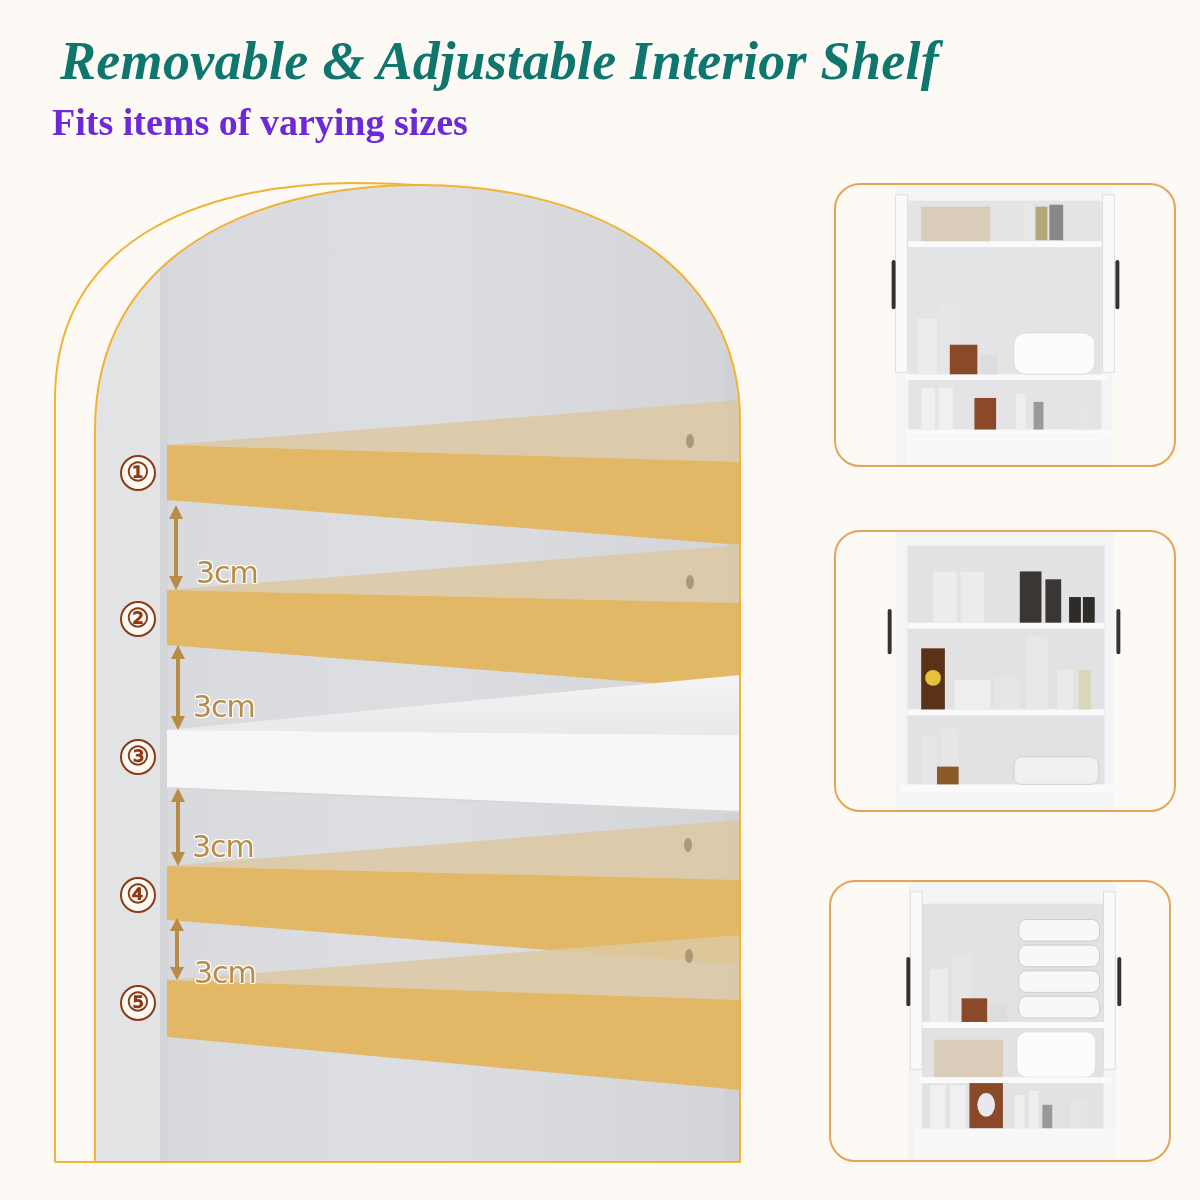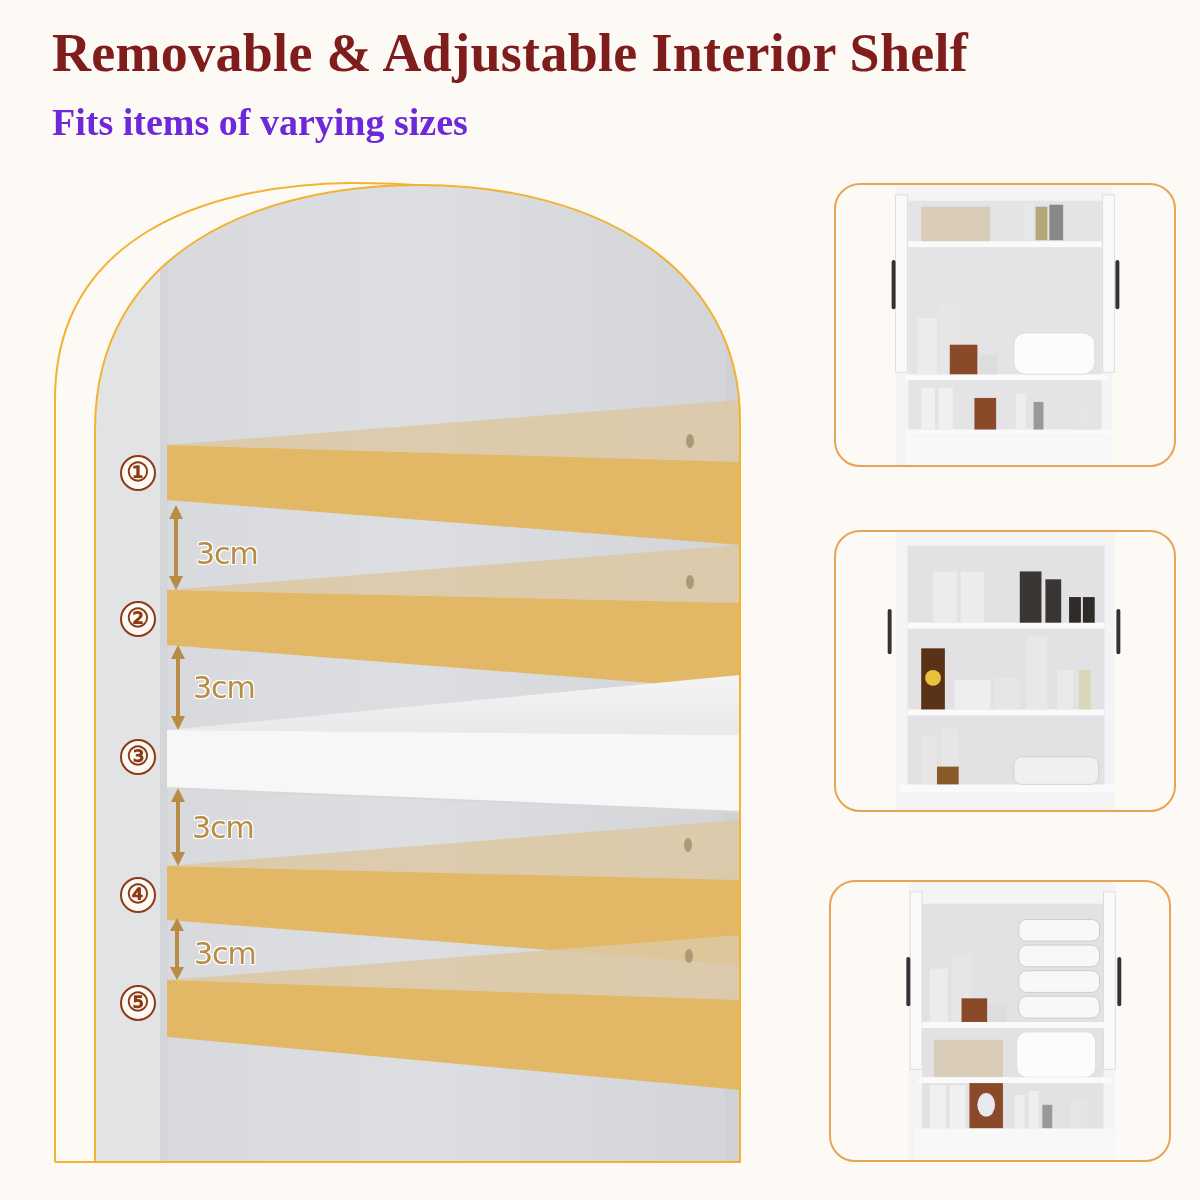--- a/index.html
+++ b/index.html
@@ -2,42 +2,43 @@
 <html><head>
 <meta charset="utf-8">
 <style>
   html, body { margin: 0; padding: 0; }
   body {
     width: 1200px; height: 1200px; position: relative; overflow: hidden;
     background: #fdfaf6;
     font-family: "DejaVu Serif", "Liberation Serif", serif;
   }
   .title {
-    position: absolute; left: 52px; top: 22px; margin: 0;
+    position: absolute; left: 52px; top: 22px; margin: 8px;
     font-family: "Liberation Serif", "DejaVu Serif", serif;
     font-weight: bold; font-size: 54px; letter-spacing: 0.3px;
-    color: #7f1d1d; white-space: nowrap;
+    color: #0f766e; white-space: nowrap; font-style: italic;
   }
   .subtitle {
     position: absolute; left: 52px; top: 100px; margin: 0;
     font-family: "Liberation Serif", "DejaVu Serif", serif;
     font-weight: bold; font-size: 38px; color: #6d28d9; white-space: nowrap;
   }
   .main-illustration { position: absolute; left: 0; top: 160px; width: 800px; height: 1040px; }
   .main-illustration svg { display: block; }
   .marker {
     position: absolute; width: 36px; height: 36px; border-radius: 50%;
     border: 2px solid #8d3a14; background: #fdfaf6; box-sizing: border-box;
     color: #8d3a14; font-family: "Liberation Serif", "DejaVu Serif", serif;
     font-weight: bold; font-size: 26px; line-height: 32px; text-align: center;
   }
   .gap-label {
     position: absolute; font-family: "DejaVu Sans", "Liberation Sans", sans-serif;
     font-size: 30px; color: #b88c45; letter-spacing: -1px;
     text-shadow: -1px -1px 0 #fff, 1px -1px 0 #fff, -1px 1px 0 #fff, 1px 1px 0 #fff, 0 0 3px #fff;
+    margin-top: 19px;
   }
   .arrow { position: absolute; width: 16px; }
   .arrow svg { display: block; }
   .thumb {
     position: absolute; border: 2px solid #e6a455; border-radius: 26px;
     background: #fdfaf6; overflow: hidden; box-sizing: border-box;
   }
   .thumb svg { display: block; width: 100%; height: 100%; }
 </style>
 </head>

